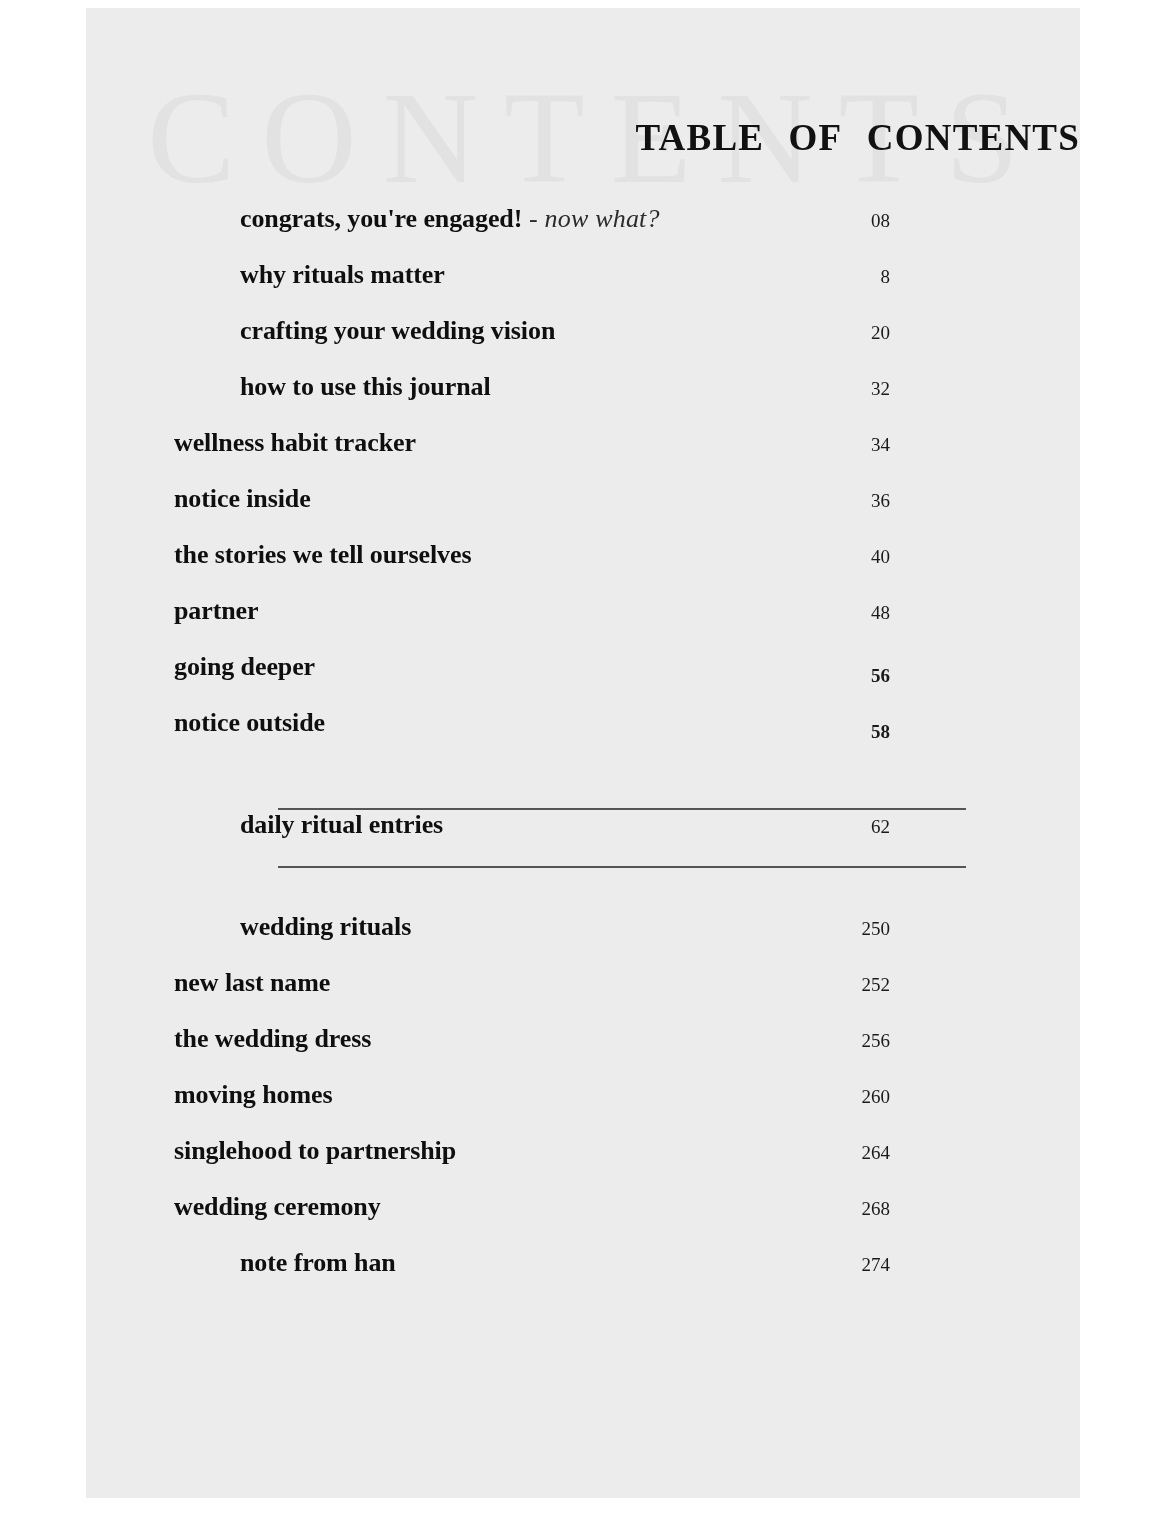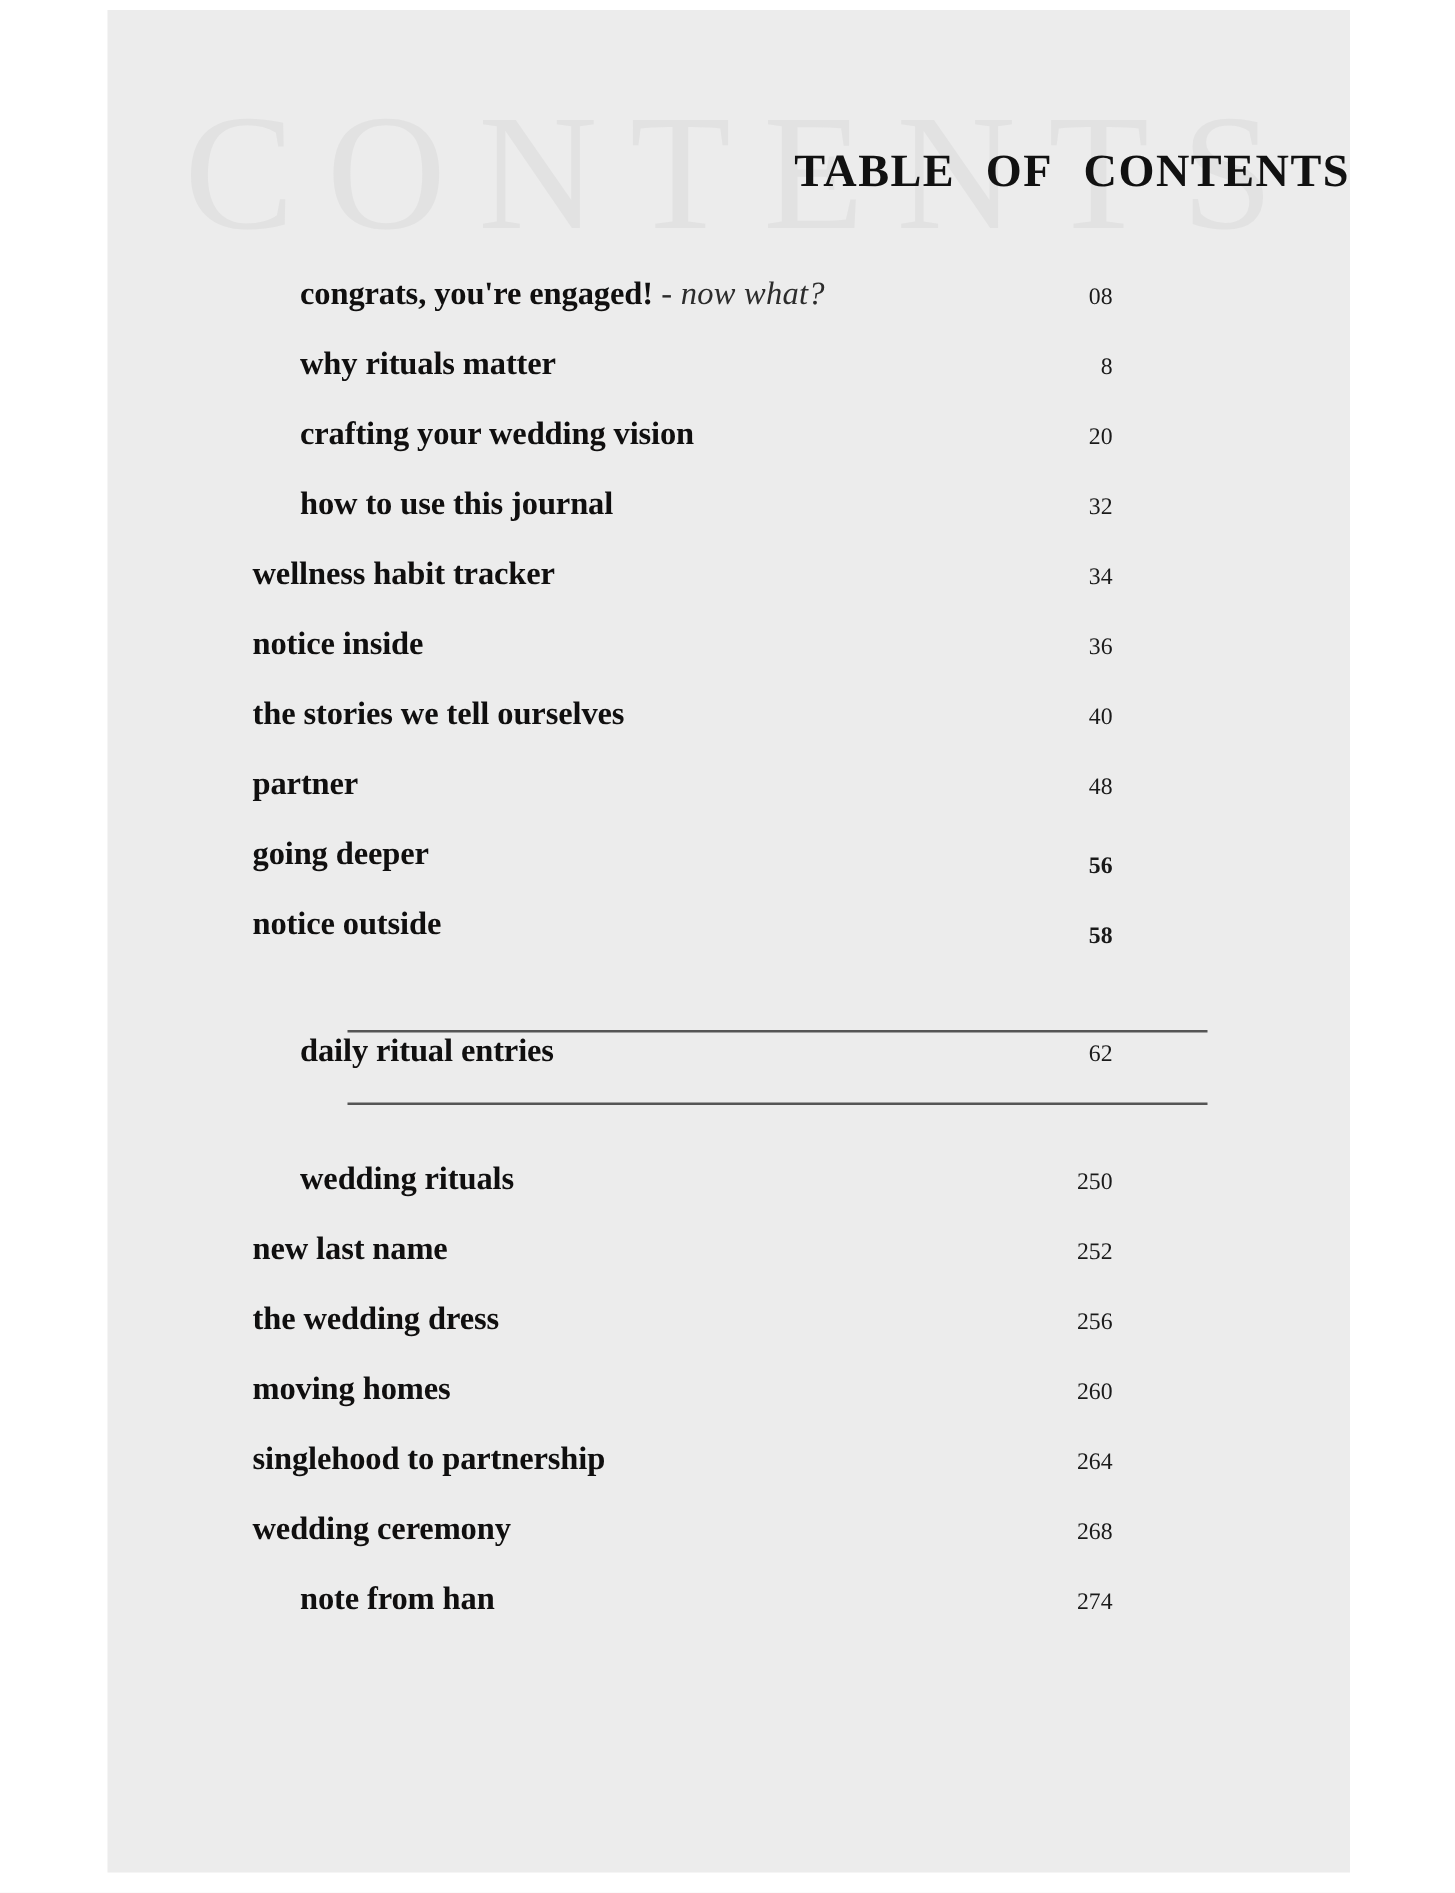--- a/index.html
+++ b/index.html
@@ -61,34 +61,34 @@
     letter-spacing: 1.2px;
     color: #111111;
     white-space: nowrap;
   }
   .doc-title .word-gap { display: inline-block; width: 14px; }
 
   
   .toc {
     position: absolute;
     left: 0;
-    top: 212px;
+    top: 196px;
     width: 880px;
   }
 
   .toc-row {
     position: relative;
     display: flex;
     align-items: baseline;
     height: 56px;
     padding-left: 154px;
     padding-right: 76px;
     box-sizing: border-box;
   }
-  .toc-row.level-2 { padding-left: 116px; gap: 16px; }
+  .toc-row.level-2 { padding-left: 88px; gap: 16px; }
 
   .row-label {
     font-size: 26px;
     font-weight: 700;
     color: #100f0f;
     letter-spacing: -0.1px;
     white-space: nowrap;
   }
   .row-label .sub {
     font-weight: 400;

